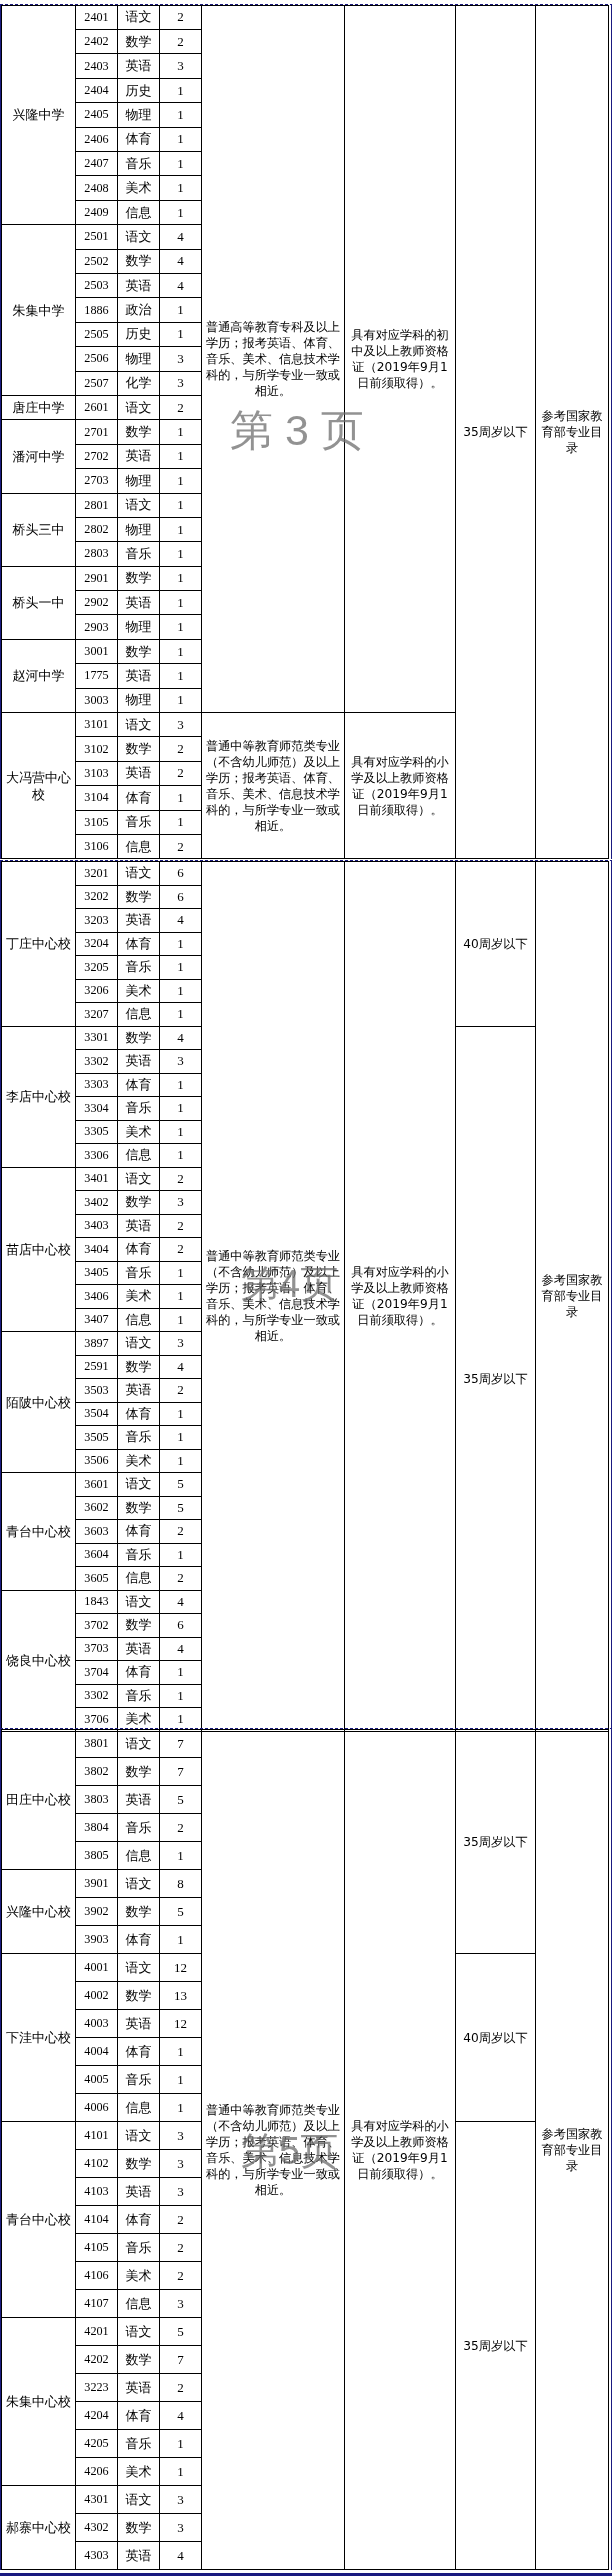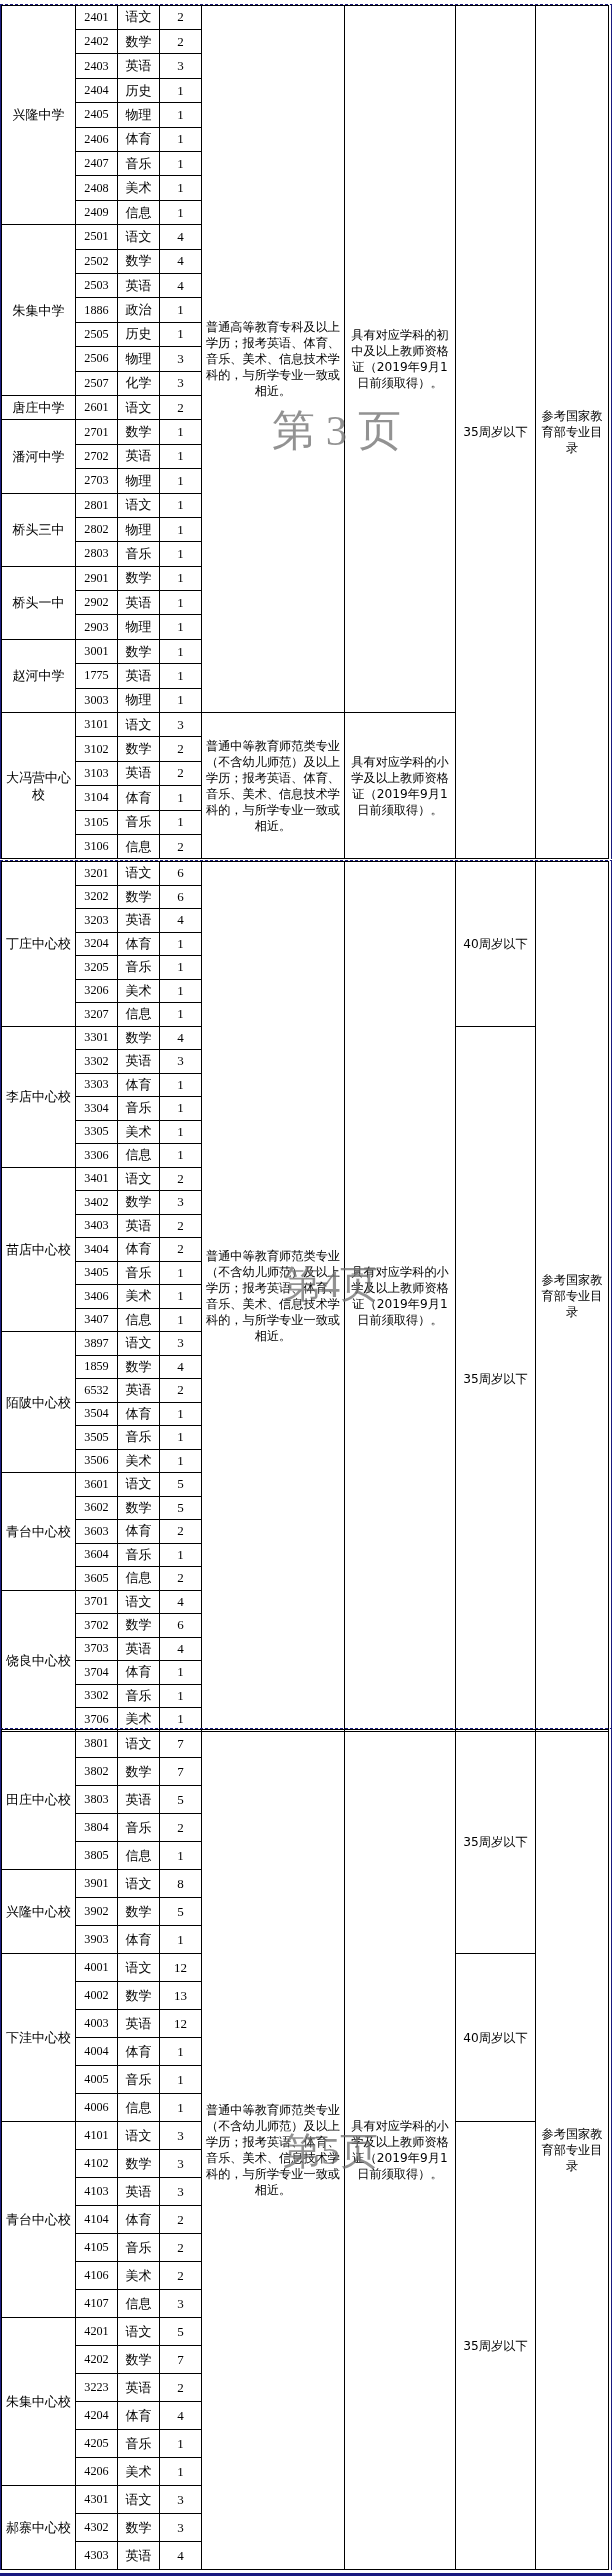--- a/index.html
+++ b/index.html
@@ -8,21 +8,21 @@
   .page { position: absolute; left: 0; width: 612px; border-left: 1.9px solid #1a1a80; border-right: 1.9px solid #1a1a80; box-sizing: border-box; }
   .brk { position: absolute; left: 0; width: 613px; height: 0; border-top: 1.9px dashed #1a1a80; z-index: 5; }
   table { border-collapse: collapse; table-layout: fixed; width: 608px; }
   td { border: 0.9px solid #000; padding: 0; text-align: center; vertical-align: middle; overflow: hidden; }
   td.school { font-size: 13px; line-height: 17px; }
   td.code { font-family: "Liberation Serif", "DejaVu Serif", serif; font-size: 12.2px; }
   td.subj { font-size: 13px; }
   td.cnt { font-family: "Liberation Serif", "DejaVu Serif", serif; font-size: 13px; }
   td.edu, td.cert { font-size: 12.2px; line-height: 16px; padding: 0 1.9px; }
   td.age, td.major { font-size: 12.2px; line-height: 16px; }
-  .wm { position: absolute; color: rgba(110,110,110,0.75); font-family: Liberation Serif, serif; z-index: 4; pointer-events: none; white-space: nowrap; margin-left: 42px; }
+  .wm { position: absolute; color: rgba(110,110,110,0.75); font-family: Liberation Sans, sans-serif; z-index: 4; pointer-events: none; white-space: nowrap; }
 </style>
 </head>
 <body>
 
 <div id="root">
     <div class="page" style="top: 4.7px;">
       <table>
         <colgroup>
           <col style="width: 74px;">
           <col style="width: 42px;">
@@ -347,26 +347,26 @@
             <td class="subj">信息</td>
             <td class="cnt">1</td>
           </tr>
           <tr style="height: 23.5px;">
             <td class="school" rowspan="6">陌陂中心校</td>
             <td class="code">3897</td>
             <td class="subj">语文</td>
             <td class="cnt">3</td>
           </tr>
           <tr style="height: 23.5px;">
-            <td class="code">1859</td>
-            <td class="subj">数学</td>
-            <td class="cnt">4</td>
-          </tr>
-          <tr style="height: 23.5px;">
-            <td class="code">6532</td>
+            <td class="code">2591</td>
+            <td class="subj">数学</td>
+            <td class="cnt">4</td>
+          </tr>
+          <tr style="height: 23.5px;">
+            <td class="code">3503</td>
             <td class="subj">英语</td>
             <td class="cnt">2</td>
           </tr>
           <tr style="height: 23.5px;">
             <td class="code">3504</td>
             <td class="subj">体育</td>
             <td class="cnt">1</td>
           </tr>
           <tr style="height: 23.5px;">
             <td class="code">3505</td>
@@ -399,21 +399,21 @@
             <td class="subj">音乐</td>
             <td class="cnt">1</td>
           </tr>
           <tr style="height: 23.5px;">
             <td class="code">3605</td>
             <td class="subj">信息</td>
             <td class="cnt">2</td>
           </tr>
           <tr style="height: 23.5px;">
             <td class="school" rowspan="6">饶良中心校</td>
-            <td class="code">3701</td>
+            <td class="code">1843</td>
             <td class="subj">语文</td>
             <td class="cnt">4</td>
           </tr>
           <tr style="height: 23.5px;">
             <td class="code">3702</td>
             <td class="subj">数学</td>
             <td class="cnt">6</td>
           </tr>
           <tr style="height: 23.5px;">
             <td class="code">3703</td>

